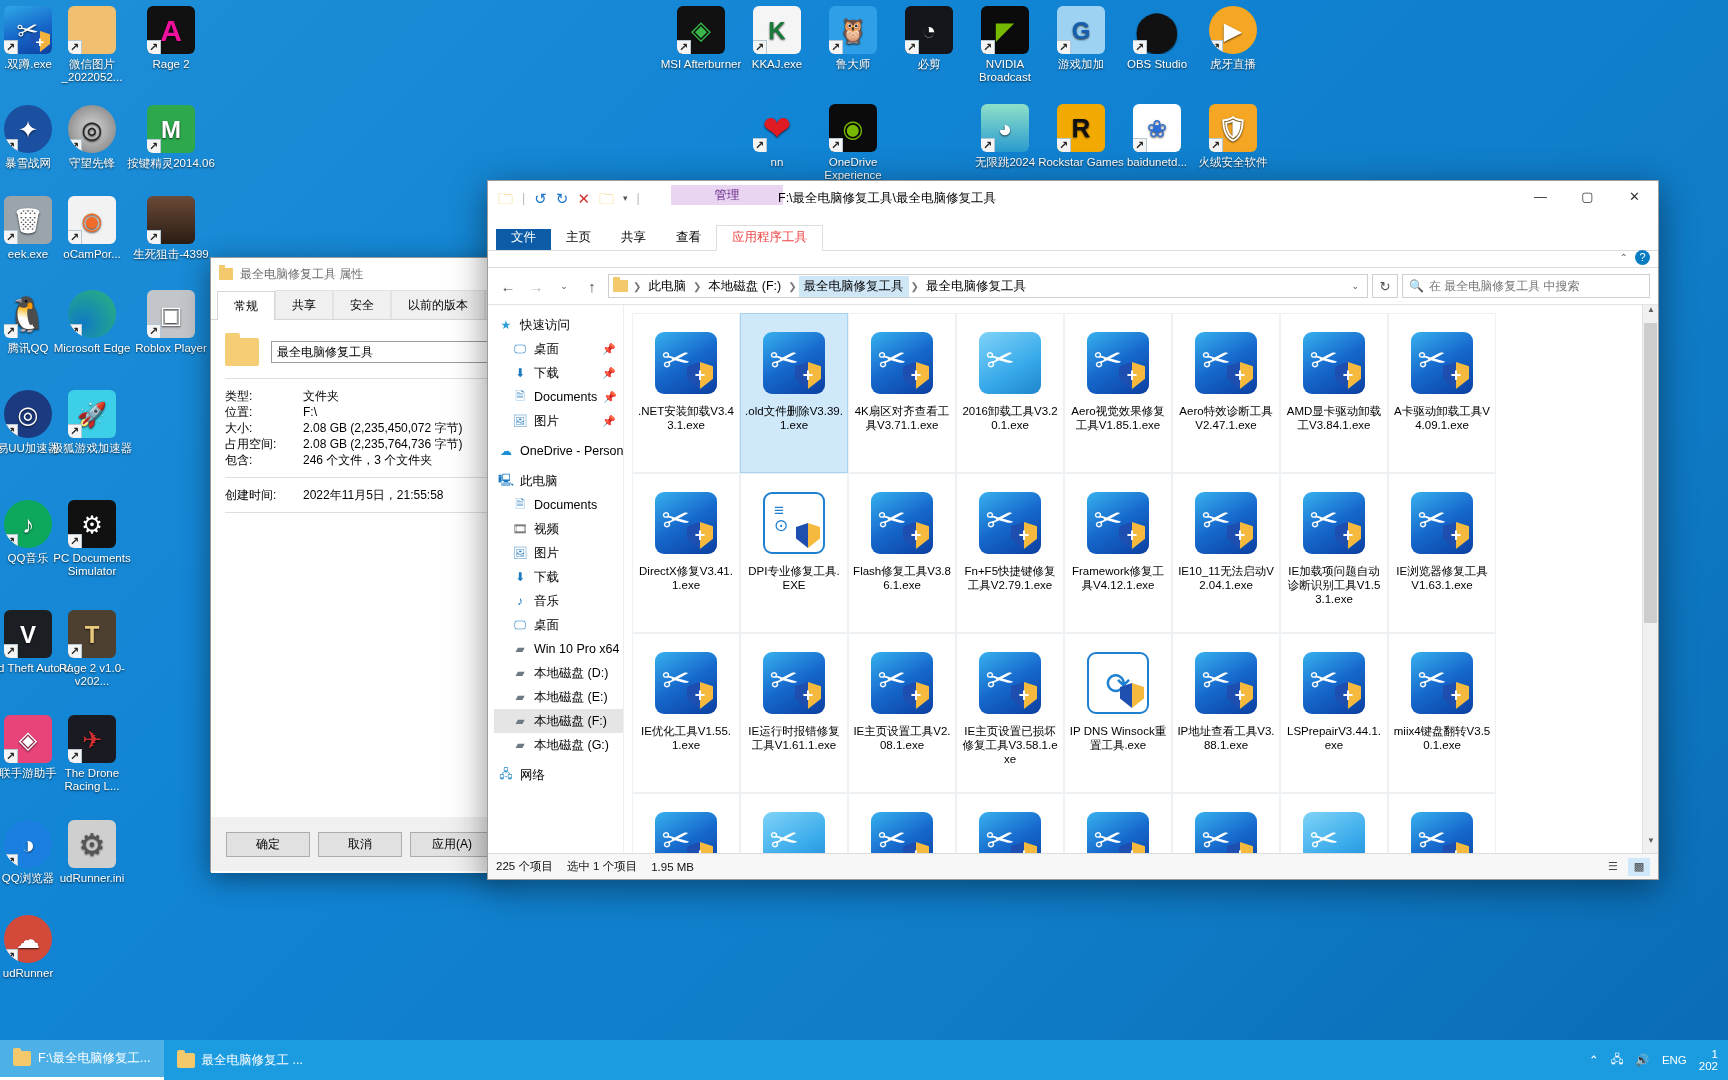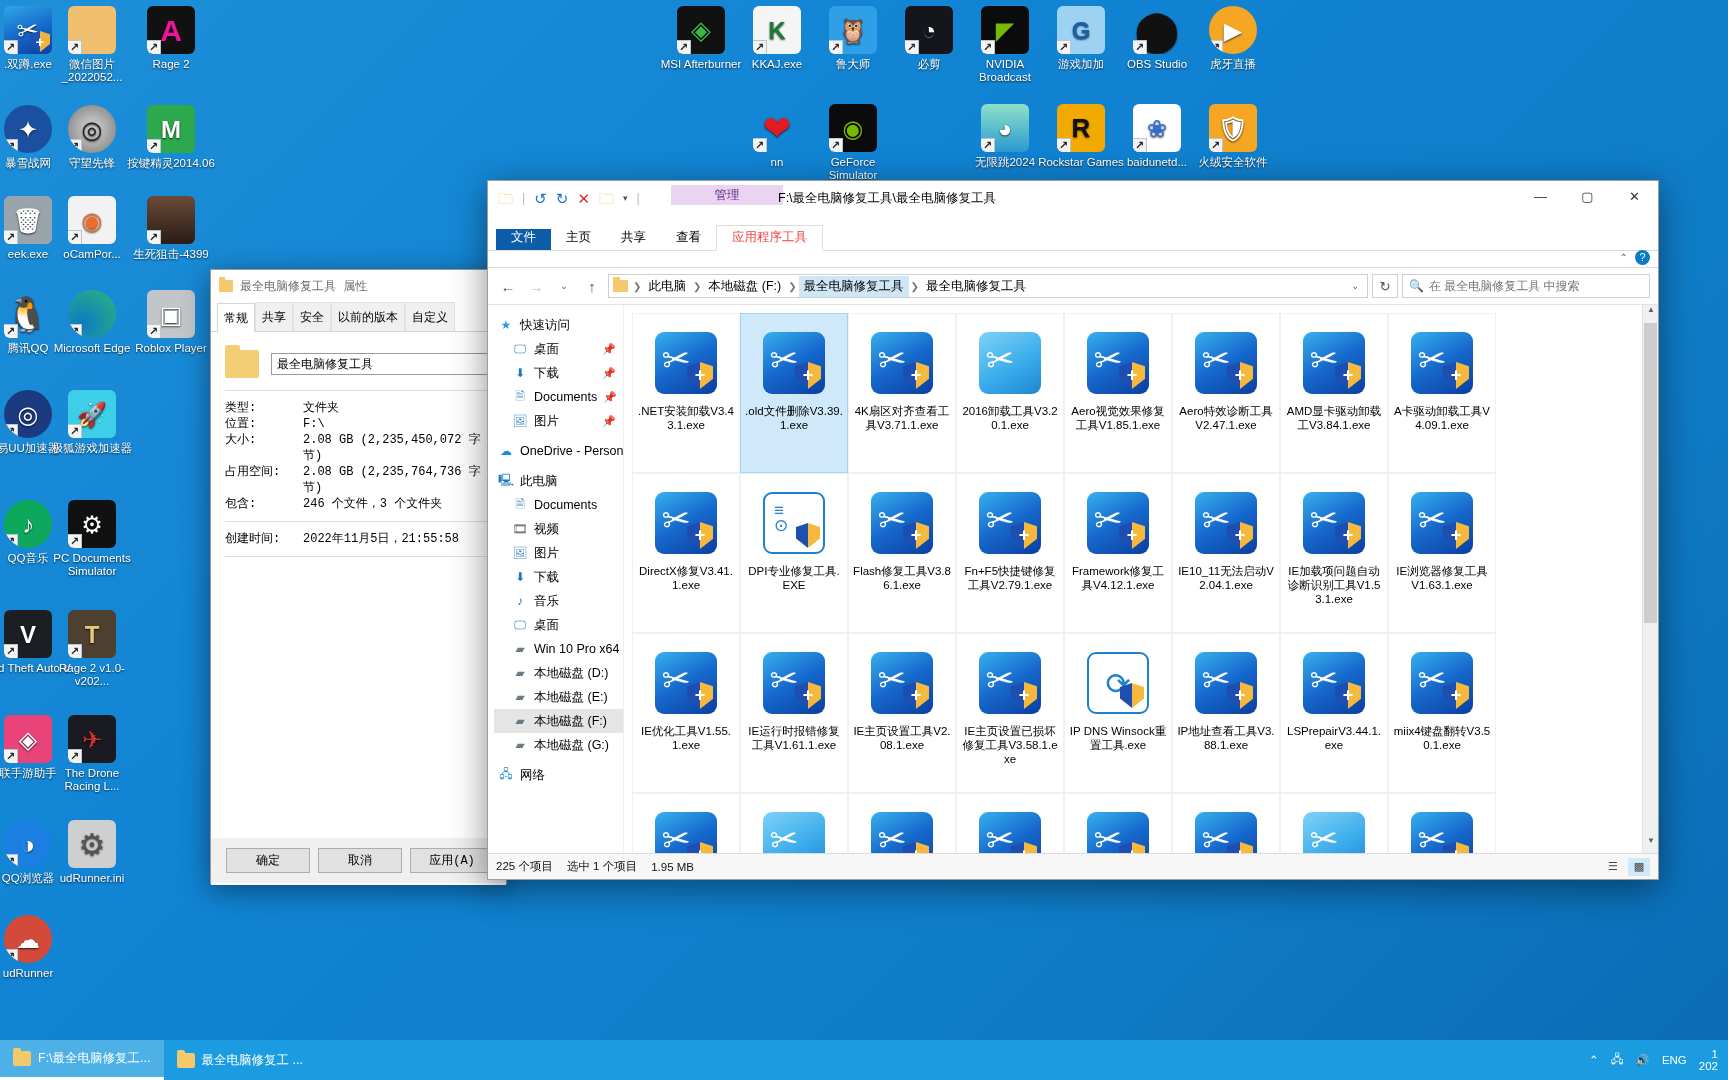--- a/index.html
+++ b/index.html
@@ -53,52 +53,52 @@
   }
   .tb-item.active{ background:rgba(255,255,255,.22); border-bottom:3px solid #fff; }
   .tb-folder{ width:18px;height:15px;background:#f3c96b;border-radius:2px;position:relative;flex:0 0 auto;}
   .tb-folder::before{content:"";position:absolute;left:0;top:-3px;width:8px;height:4px;background:#f3c96b;border-radius:2px 2px 0 0;}
   #tray{ margin-left:auto; display:flex; align-items:center; gap:12px; padding-right:10px;
          color:#fff; font-size:11.5px;}
   #tray .t{ display:flex; flex-direction:column; align-items:flex-end; line-height:12px;}
 
   
   #props{
-    position:absolute; left:210px; top:269px; width:297px; height:615px;
+    position:absolute; left:210px; top:257px; width:297px; height:615px;
     background:#1d4ed8; border:1px solid #9a9a9a;
     box-shadow:0 6px 26px rgba(0,0,0,.45);
-    font-size:12px; color:#000;font-family:Liberation Mono, monospace;
+    font-size:12px; color:#000;
   }
   #props .title{
     height:32px; display:flex; align-items:center; gap:7px; padding:0 8px;
     background:#fff; color:#6d6d6d; font-size:12px;
   }
   #props .title .fico{width:14px;height:12px;background:#f3c96b;border-radius:1px;position:relative;}
   #props .title .fico::before{content:"";position:absolute;left:0;top:-3px;width:6px;height:3px;background:#f3c96b;}
   .tabs{ display:flex; padding:0 6px; border-bottom:1px solid #d6d6d6; background:#fff;}
   .tab{
-    padding:6px 6px 5px; font-size:12px; color:#000; border:1px solid transparent;
+    padding:6px 16px 5px; font-size:12px; color:#000; border:1px solid transparent;
     border-bottom:none; white-space:nowrap;
   }
   .tab.sel{ background:#fff; border-color:#d6d6d6; position:relative; top:1px;}
   .tab:not(.sel){ background:#f0f0f0; border-color:#e2e2e2; }
   .pbody{ background:#fff; height:calc(100% - 32px - 28px); padding:12px 14px 0; position:relative;}
   .namerow{ display:flex; align-items:center; gap:12px; margin:6px 0 12px;}
   .bigfolder{ width:34px;height:28px;background:#f5cd74;border-radius:2px;position:relative;flex:0 0 auto;}
   .bigfolder::before{content:"";position:absolute;left:0;top:-5px;width:15px;height:6px;background:#f5cd74;border-radius:2px 2px 0 0;}
   .nameinput{ flex:1; height:22px; border:1px solid #9b9b9b; padding:2px 5px; font-size:12px;
               font-family:inherit; background:#fff; }
   .hr{ border-top:1px solid #dedede; margin:9px 0; }
   .prow{ display:flex; margin:0 0; font-size:12px; line-height:16px;}
   .prow .k{ width:78px; flex:0 0 78px; color:#000;}
   .prow .v{ flex:1; color:#000;}
   .cbline{ display:flex; align-items:flex-start; gap:6px; margin:3px 0 8px;}
   .cb{ width:13px;height:13px;border:1px solid #767676;background:#fff;flex:0 0 auto;position:relative;margin-top:1px;}
   .cb.filled::after{content:"";position:absolute;inset:2px;background:#000;}
-  .pfoot{ position:absolute; left:0; bottom:0; width:100%; height:45px; background:#f0f0f0;
+  .pfoot{ position:absolute; left:0; bottom:0; width:100%; height:54px; background:#f0f0f0;
           display:flex; justify-content:flex-end; align-items:center; gap:8px; padding-right:12px;}
   .btn{ min-width:84px;height:25px;border:1px solid #adadad;background:#e1e1e1;font-size:12px;
         font-family:inherit; display:flex;align-items:center;justify-content:center;}
 
   
   #explorer{
     position:absolute; left:487px; top:180px; width:1172px; height:700px;
     background:#fff; border:1px solid #9d9d9d; box-shadow:0 8px 34px rgba(0,0,0,.45);
     display:flex; flex-direction:column; font-size:12.5px; color:#000;
   }
@@ -318,21 +318,21 @@
     <div class="glyph" style="background:#f5a623;border-radius:50%">▶<span class="arrowbadge">↗</span></div>
     <span class="lbl">虎牙直播</span>
   </div>
 
   <div class="dicon" style="left:731px;top:104px">
     <div class="glyph" style="background:transparent;color:#e01b24;font-size:34px">❤<span class="arrowbadge">↗</span></div>
     <span class="lbl">nn</span>
   </div>
   <div class="dicon" style="left:807px;top:104px">
     <div class="glyph" style="background:#0b0b0b;color:#76b900">◉<span class="arrowbadge">↗</span></div>
-    <span class="lbl">GeForce Simulator</span>
+    <span class="lbl">OneDrive Experience</span>
   </div>
   <div class="dicon" style="left:959px;top:104px">
     <div class="glyph" style="background:linear-gradient(#8ee0c8,#2a9bd0)">◕<span class="arrowbadge">↗</span></div>
     <span class="lbl">无限跳2024</span>
   </div>
   <div class="dicon" style="left:1035px;top:104px">
     <div class="glyph" style="background:#f2a900;color:#111;font-size:26px">R<span class="arrowbadge">↗</span></div>
     <span class="lbl">Rockstar Games</span>
   </div>
   <div class="dicon" style="left:1111px;top:104px">

